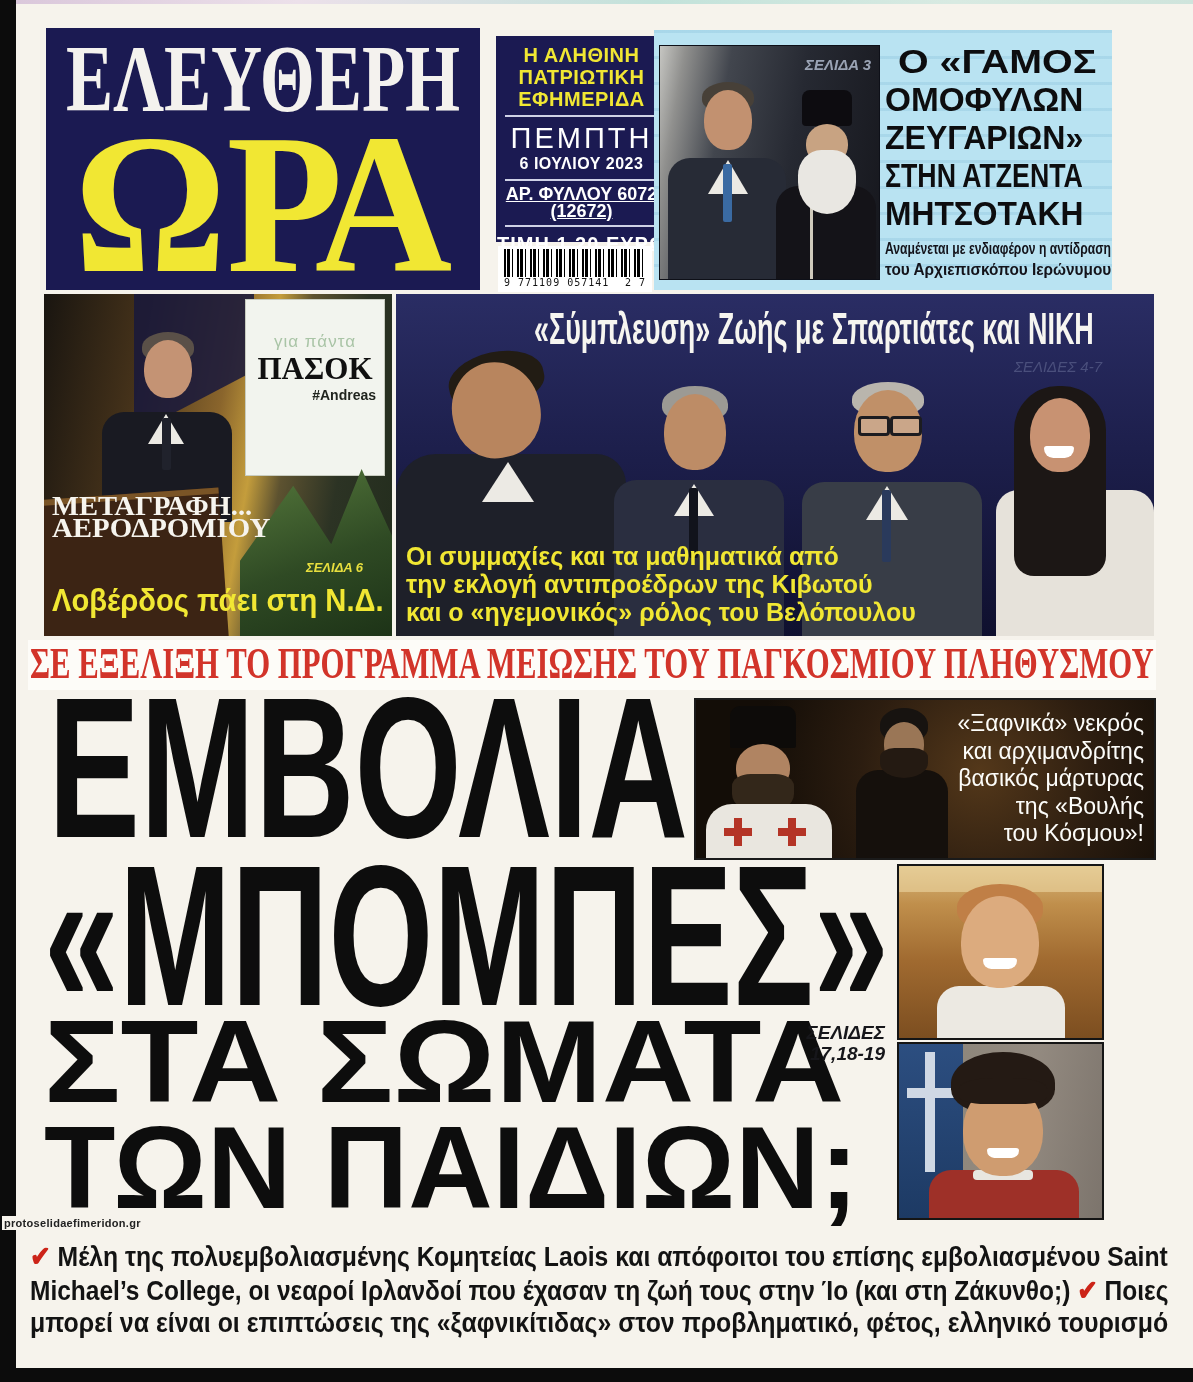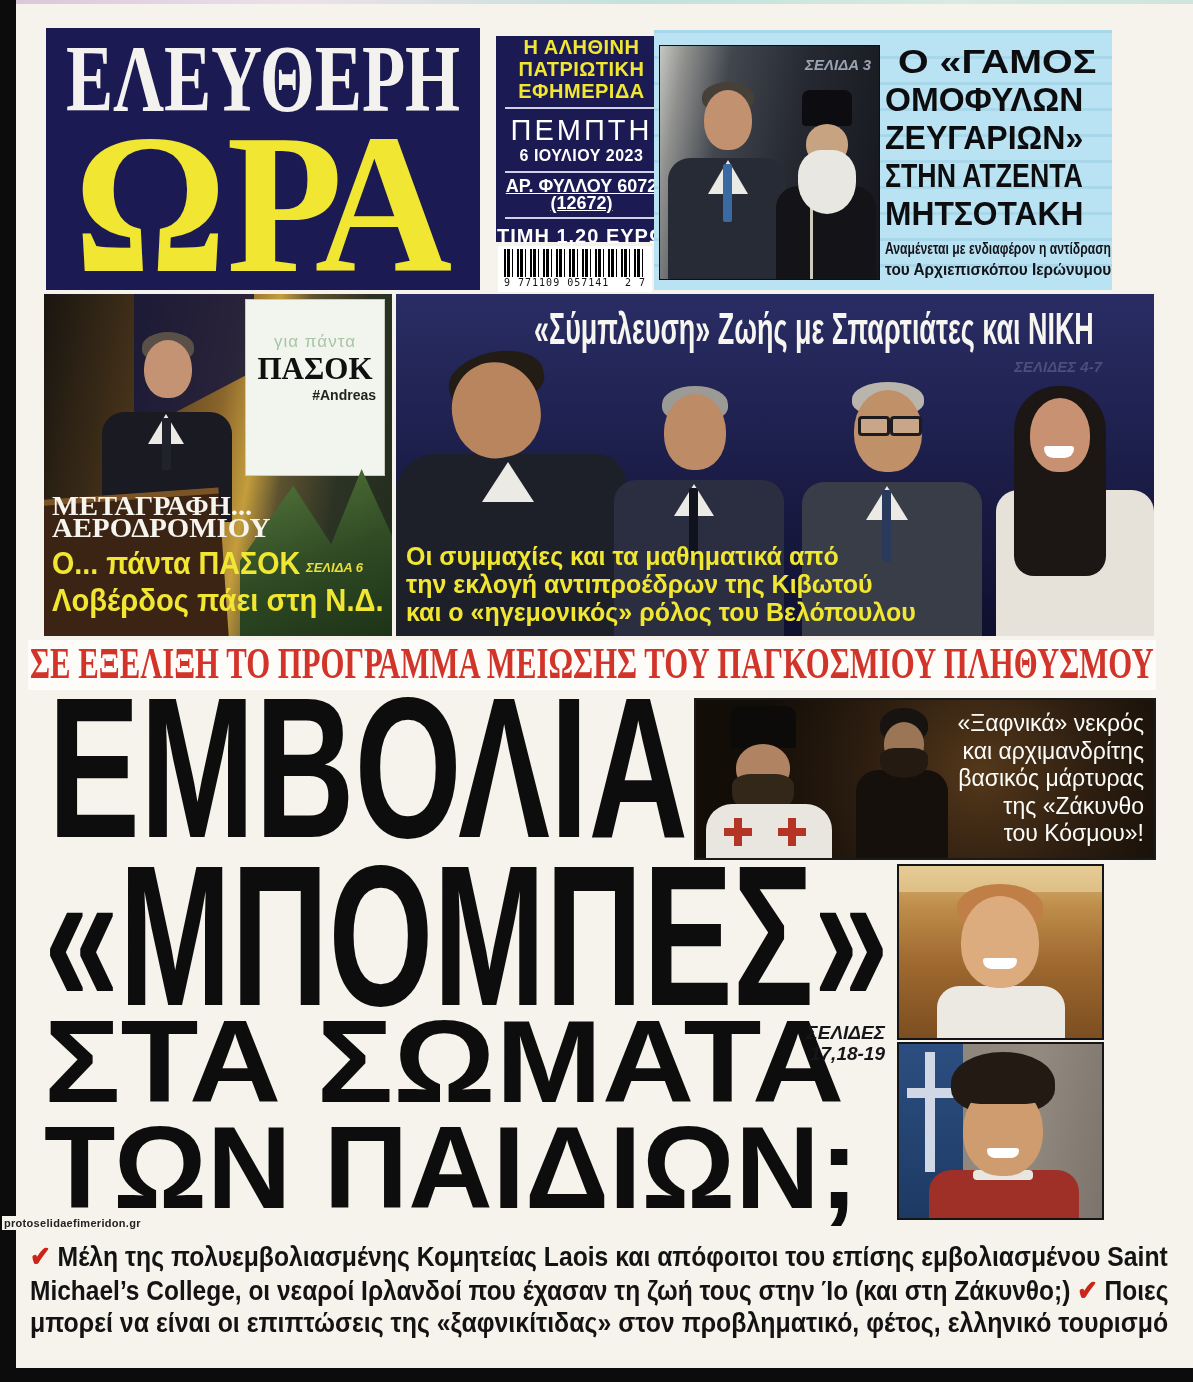--- a/index.html
+++ b/index.html
@@ -16,21 +16,21 @@
 
   
   .masthead{left:46px;top:28px;width:434px;height:262px;background:#1b1a52;}
   .mh-line1{left:20px;top:4px;right:20px;color:#f4f2ee;font-family:"Liberation Serif",serif;
             font-weight:bold;font-size:95px;line-height:1;}
   .mh-line2{left:28px;top:76px;right:28px;color:#f1e733;font-family:"Liberation Serif",serif;
             font-weight:bold;font-size:200px;line-height:1;}
 
   
   .infobox{left:496px;top:36px;width:171px;height:206px;background:#1b1a52;color:#fff;text-align:center;
-           padding-top:0;box-sizing:border-box;}
+           padding-top:8px;box-sizing:border-box;}
   .tagline{color:#f1e733;font-weight:bold;font-size:20px;line-height:22px;letter-spacing:.5px;}
   .rule{height:2px;background:#cfd2e6;margin:5px 9px;}
   .day{font-size:29px;font-weight:400;letter-spacing:3px;line-height:32px;}
   .date{font-size:16px;font-weight:bold;letter-spacing:.5px;line-height:20px;}
   .issue{font-size:18px;font-weight:bold;line-height:17px;text-decoration:underline;}
   .price{font-size:20px;font-weight:bold;letter-spacing:1px;line-height:25px;}
 
   
   .barcode{left:498px;top:246px;width:154px;height:46px;background:#fff;box-sizing:border-box;padding:3px 6px 1px;}
   .bars{height:28px;background:repeating-linear-gradient(90deg,#000 0 2px,#fff 2px 3px,#000 3px 6px,#fff 6px 8px,#000 8px 9px,#fff 9px 13px);}
@@ -70,21 +70,21 @@
      background:linear-gradient(160deg,#56793c 0%,#2f4a24 55%,#1d3317 100%);
      clip-path:polygon(0 55%,35% 10%,60% 45%,80% 0,100% 40%,100% 100%,0 100%);}
   .ls-kicker{color:#f6f4ee;font-family:"Liberation Serif",serif;font-weight:bold;font-size:27px;line-height:1;}
   .ls-head{color:#f1e733;font-weight:bold;font-size:31px;line-height:1;}
   .ls-pageref{color:#e8df3e;font-style:italic;font-weight:bold;font-size:13px;}
 
   
   .cs-box{left:396px;top:294px;width:758px;height:342px;overflow:hidden;
      background:linear-gradient(180deg,#2a2d64 0%,#1d1f4c 45%,#0f102e 100%);}
   .cs-headline{left:138px;top:12px;width:560px;color:#f6f5f0;font-weight:bold;font-size:45px;line-height:1;}
-  .cs-pageref{right:52px;top:64px;color:#4a4f7c;font-style:italic;font-weight:bold;font-size:15px;}
+  .cs-pageref{right:52px;top:64px;color:#4a4f7c;font-style:italic;font-weight:normal;font-size:15px;}
   .cs-caption{left:10px;top:248px;color:#f1e733;font-weight:bold;font-size:25px;line-height:28px;}
 
   
   .banner{left:28px;top:640px;width:1128px;height:50px;background:#fdfcf8;}
   .banner-text{left:2px;top:2px;right:2px;color:#d2342a;font-family:"Liberation Serif",serif;
      font-weight:bold;font-size:44px;line-height:1;}
 
   
   .hl{color:#0d0d0d;font-weight:bold;line-height:1;}
   .hl1{left:48px;top:668px;width:640px;font-size:200px;}
@@ -196,21 +196,20 @@
     </div>
     <div class="ls-podium"></div>
     <div class="poster">
       <div class="poster-top">για πάντα</div>
       <div class="poster-main">ΠΑΣΟΚ</div>
       <div class="poster-tag">#Andreas</div>
     </div>
     <div class="ls-green"></div>
     <div class="abs" style="left:8px;top:192px;width:200px;height:27px;margin-top:7px;"><span class="fitx ls-kicker" style="transform: scale(1.0582, 1); transform-origin: left top;">ΜΕΤΑΓΡΑΦΗ...</span></div>
     <div class="abs" style="left:8px;top:221px;width:218px;height:27px;"><span class="fitx ls-kicker" style="transform: scale(1.0686, 1); transform-origin: left top;">ΑΕΡΟΔΡΟΜΙΟΥ</span></div>
-    <div class="abs" style="left:8px;top:254px;width:248px;height:32px;"><span class="fitx ls-head" style="transform: scale(0.9254, 1); transform-origin: left top;">Ο... πάντα ΠΑΣΟΚ</span></div>
     <div class="abs ls-pageref" style="left:262px;top:266px;">ΣΕΛΙΔΑ 6</div>
     <div class="abs" style="left:8px;top:291px;width:332px;height:32px;"><span class="fitx ls-head" style="transform: scale(0.9405, 1); transform-origin: left top;">Λοβέρδος πάει στη Ν.Δ.</span></div>
   </div>
 
   <div class="abs cs-box">
     <div class="person">
       <div class="body" style="left:0px;top:160px;width:230px;height:182px;background:#1e2029;border-radius:40px 30px 0 0;"></div>
       <div class="shirt" style="left:86px;top:168px;width:52px;height:40px;"></div>
       <div class="hair" style="left:52px;top:58px;width:96px;height:54px;background:#221c14;transform:rotate(-12deg);"></div>
       <div class="head" style="left:56px;top:68px;width:88px;height:96px;background:#b8855e;transform:rotate(-12deg);"></div>
@@ -273,21 +272,21 @@
     <div class="person">
       <div class="body" style="left:160px;top:70px;width:92px;height:90px;background:#15100c;"></div>
       <div class="hair" style="left:184px;top:8px;width:48px;height:34px;background:#171310;"></div>
       <div class="head" style="left:188px;top:22px;width:40px;height:44px;background:#9a7656;"></div>
       <div class="hair" style="left:184px;top:48px;width:48px;height:30px;background:#241a12;border-radius:30% 30% 50% 50%;"></div>
     </div>
     <div class="pr-text">
       <div><span class="fitx" style="transform: scale(1, 1); transform-origin: right top;">«Ξαφνικά» νεκρός</span></div>
       <div><span class="fitx" style="transform: scale(1, 1); transform-origin: right top;">και αρχιμανδρίτης</span></div>
       <div><span class="fitx" style="transform: scale(1, 1); transform-origin: right top;">βασικός μάρτυρας</span></div>
-      <div><span class="fitx" style="transform: scale(1, 1); transform-origin: right top;">της «Ζάκυνθο</span></div>
+      <div><span class="fitx" style="transform: scale(1, 1); transform-origin: right top;">της «Βουλής</span></div>
       <div><span class="fitx" style="transform: scale(1, 1); transform-origin: right top;">του Κόσμου»!</span></div>
     </div>
   </div>
 
   <div class="abs boy boyA">
     <div style="position:absolute;left:0;top:0;width:100%;height:26px;background:rgba(240,220,170,.55);"></div>
     <div class="person">
       <div class="body" style="left:38px;top:120px;width:128px;height:52px;background:#ece9e2;"></div>
       <div class="hair" style="left:58px;top:18px;width:86px;height:46px;background:#c07f46;"></div>
       <div class="head" style="left:62px;top:30px;width:78px;height:92px;background:#dcab7e;"></div>

